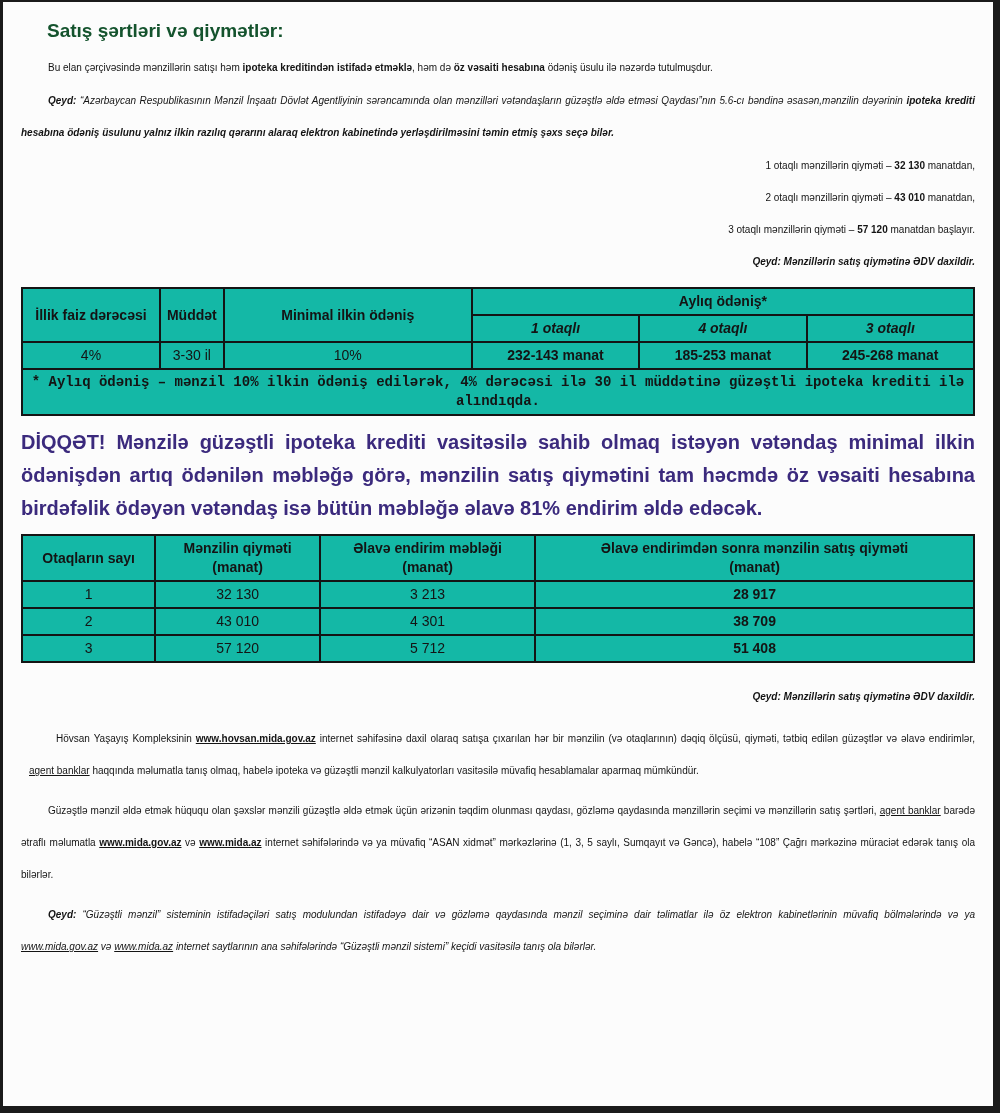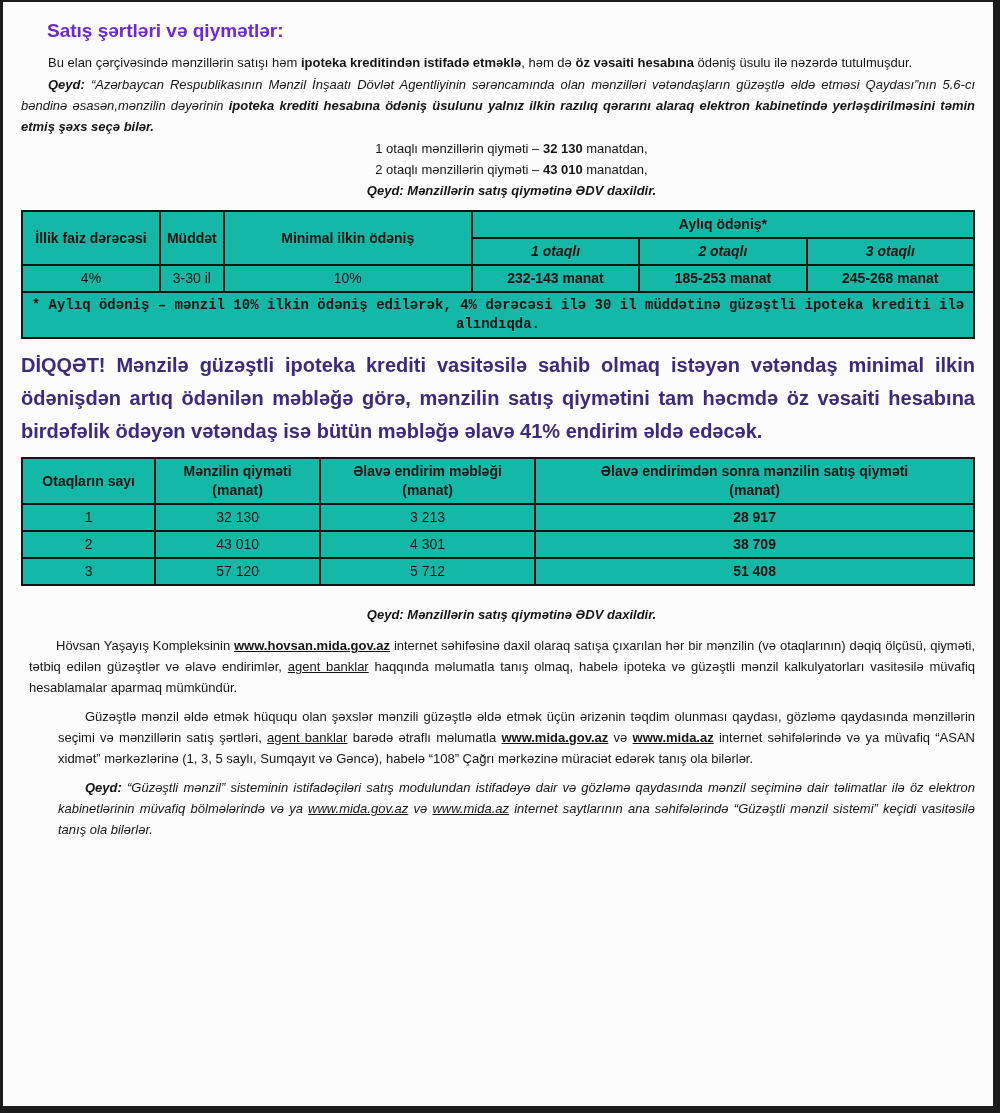--- a/index.html
+++ b/index.html
@@ -20,30 +20,30 @@
     border-bottom: 7px solid #1b1b1b;
     margin: 0;
     overflow: hidden;
   }
   .content { padding: 14px 18px 0 18px; }
 
   h1.doc-title {
     font-size: 19px;
     font-weight: bold;
     margin: 4px 0 10px 26px;
-    color: #6d28d9;
+    color: #14532d;
   }
   .p {
     margin: 0 0 1px 0;
-    font-size: 13px;
-    line-height: 21px;
+    font-size: 10px;
+    line-height: 32px;
     text-align: justify;
   }
   .indent { text-indent: 27px; }
-  .noj { text-align: center; }
+  .noj { text-align: right; }
   .it { font-style: italic; }
   .bold { font-weight: bold; }
   .u { text-decoration: underline; }
   .link { font-weight: bold; text-decoration: underline; color: inherit; cursor: pointer; }
   .link-it { text-decoration: underline; color: inherit; cursor: pointer; }
 
   .price-line { margin: 0; }
 
   .attention {
     color: var(--accent, #3b2a7d);
@@ -67,37 +67,38 @@
     font-size: 14px;
     padding: 3px 6px;
     line-height: 19px;
   }
   table.tbl .hd { font-weight: bold; }
   .sub-it { font-weight: bold; font-style: italic; }
   .cell-bold { font-weight: bold; }
   .footnote-row td { font-weight: bold; height: 32px; font-size: 14.5px; font-family: Liberation Mono, monospace; }
   .t2-unit { font-weight: bold; }
   .spacer-top { margin-top: 18px; }
-  .mt8 { margin-top: 8px; margin-left: 37px; }
+  .mt8 { margin-top: 8px; }
   .mt10 { margin-top: 10px; margin-left: 8px; }
 </style>
 </head>
 <body>
 
 <div class="page">
   <div class="content">
 
     <h1 class="doc-title">Satış şərtləri və qiymətlər:</h1>
 
     <p class="p indent"><span>Bu elan çərçivəsində mənzillərin satışı həm </span><span class="bold">ipoteka kreditindən istifadə etməklə</span><span>, həm də </span><span class="bold">öz vəsaiti hesabına</span><span> ödəniş üsulu ilə nəzərdə tutulmuşdur.</span></p>
 
     <p class="p indent it"><span class="bold">Qeyd:</span><span> “Azərbaycan Respublikasının Mənzil İnşaatı Dövlət Agentliyinin sərəncamında olan mənzilləri vətəndaşların güzəştlə əldə etməsi Qaydası”nın 5.6-cı bəndinə əsasən,mənzilin dəyərinin </span><span class="bold">ipoteka krediti hesabına ödəniş üsulunu yalnız ilkin razılıq qərarını alaraq elektron kabinetində yerləşdirilməsini təmin etmiş şəxs seçə bilər.</span></p>
 
     <p class="p indent noj price-line"><span>1 otaqlı mənzillərin qiyməti – </span><span class="bold">32 130</span><span> manatdan,</span></p>
     <p class="p indent noj price-line"><span>2 otaqlı mənzillərin qiyməti – </span><span class="bold">43 010</span><span> manatdan,</span></p>
+    <p class="p indent noj price-line"><span>3 otaqlı mənzillərin qiyməti – </span><span class="bold">57 120</span><span> manatdan başlayır.</span></p>
 
     <p class="p indent noj it bold">Qeyd: Mənzillərin satış qiymətinə ƏDV daxildir.</p>
 
 
     <table class="tbl">
       <colgroup>
         <col style="width:14.5%">
           <col style="width:6.6%">
           <col style="width:26.1%">
         <col style="width:17.6%">
@@ -106,38 +107,38 @@
       </colgroup>
       <tbody>
           <tr>
         <td rowspan="2" class="hd">İllik faiz dərəcəsi</td>
         <td rowspan="2" class="hd">Müddət</td>
         <td rowspan="2" class="hd">Minimal ilkin ödəniş</td>
         <td colspan="3" class="hd">Aylıq ödəniş*</td>
       </tr>
       <tr>
         <td class="sub-it">1 otaqlı</td>
-        <td class="sub-it">2 otaqlı</td>
+        <td class="sub-it">4 otaqlı</td>
         <td class="sub-it">3 otaqlı</td>
       </tr>
       <tr>
         <td>4%</td>
         <td>3-30 il</td>
         <td>10%</td>
         <td class="cell-bold">232-143 manat</td>
         <td class="cell-bold">185-253 manat</td>
         <td class="cell-bold">245-268 manat</td>
       </tr>
       <tr class="footnote-row">
         <td colspan="6">* Aylıq ödəniş – mənzil 10% ilkin ödəniş edilərək, 4% dərəcəsi ilə 30 il müddətinə güzəştli ipoteka krediti ilə alındıqda.</td>
       </tr>
     </tbody>
       </table>
 
-    <p class="attention">DİQQƏT! Mənzilə güzəştli ipoteka krediti vasitəsilə sahib olmaq istəyən vətəndaş minimal ilkin ödənişdən artıq ödənilən məbləğə görə, mənzilin satış qiymətini tam həcmdə öz vəsaiti hesabına birdəfəlik ödəyən vətəndaş isə bütün məbləğə əlavə 41% endirim əldə edəcək.</p>
+    <p class="attention">DİQQƏT! Mənzilə güzəştli ipoteka krediti vasitəsilə sahib olmaq istəyən vətəndaş minimal ilkin ödənişdən artıq ödənilən məbləğə görə, mənzilin satış qiymətini tam həcmdə öz vəsaiti hesabına birdəfəlik ödəyən vətəndaş isə bütün məbləğə əlavə 81% endirim əldə edəcək.</p>
 
 
     <table class="tbl">
       <colgroup>
         <col style="width:14%">
           <col style="width:17.3%">
           <col style="width:22.6%">
           <col style="width:46.1%">
       </colgroup>
       <tbody>

